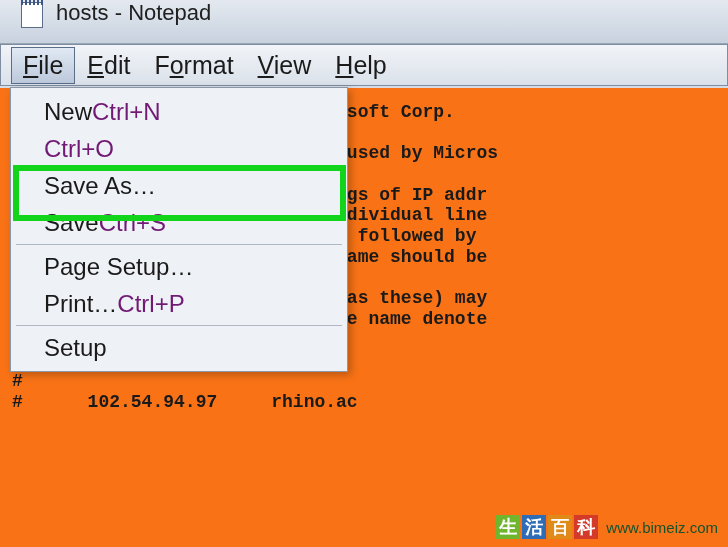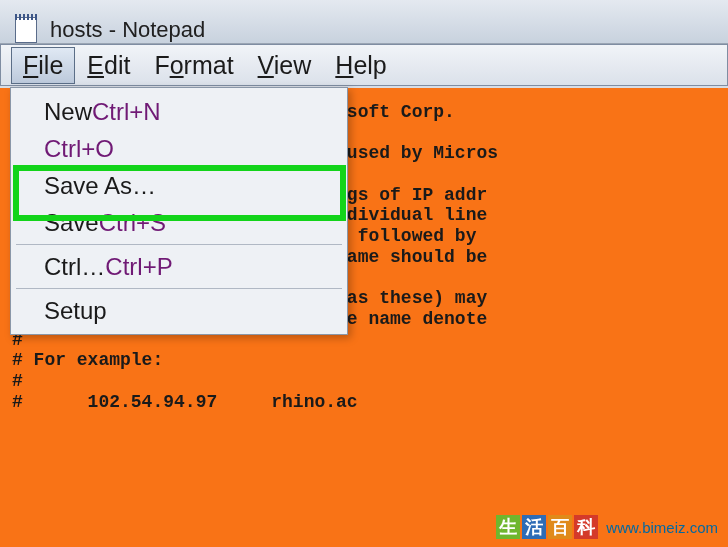--- a/index.html
+++ b/index.html
@@ -18,22 +18,22 @@
     .window {
       width: 100%;
       height: 100%;
       background: #d8dde5;
     }
     .titlebar {
       height: 44px;
       background: linear-gradient(to bottom, #e4e9f0, #c8d2de);
       border-bottom: 1px solid #9aa5b3;
       display: flex;
-      align-items: flex-end;
-      padding-left: 14px;
+      align-items: flex-start;
+      padding-left: 20px;
       font-size: 22px;
       color: #202020;
     }
     .titlebar-icon {
       width: 24px;
       height: 28px;
       margin-right: 12px;
       position: relative;
     }
     .titlebar-icon .page {
@@ -145,21 +145,21 @@
       font-weight: bold;
       color: #fff;
     }
     .wm-g { background: #6fb62e; }
     .wm-b { background: #2e6cb6; }
     .wm-o { background: #e08a1a; }
     .wm-r { background: #d43a2a; }
     .watermark-url {
       font-family: Arial, sans-serif;
       font-size: 15px;
-      color: #0369a1;
+      color: #14532d;
     }
   </style>
 </head>
 <body>
 
 <div class="window">
 
   <div class="titlebar">
     <span class="titlebar-icon">
       <span class="page"></span>
@@ -213,21 +213,25 @@
     <div class="dropdown-item">
       <span>Save As…</span>
       <span class="dropdown-shortcut"></span>
     </div>
     <div class="dropdown-item">
       <span>Save</span>
       <span class="dropdown-shortcut">Ctrl+S</span>
     </div>
     <div class="dropdown-sep"></div>
     <div class="dropdown-item">
-      <span>Ctrl…</span>
+      <span>Page Setup…</span>
+      <span class="dropdown-shortcut"></span>
+    </div>
+    <div class="dropdown-item">
+      <span>Print…</span>
       <span class="dropdown-shortcut">Ctrl+P</span>
     </div>
     <div class="dropdown-sep"></div>
     <div class="dropdown-item">
       <span>Setup</span>
       <span class="dropdown-shortcut"></span>
     </div>
   </div>
 
   <div class="highlight-box" style="top:165px; left:13px; width:333px; height:56px;"></div>

